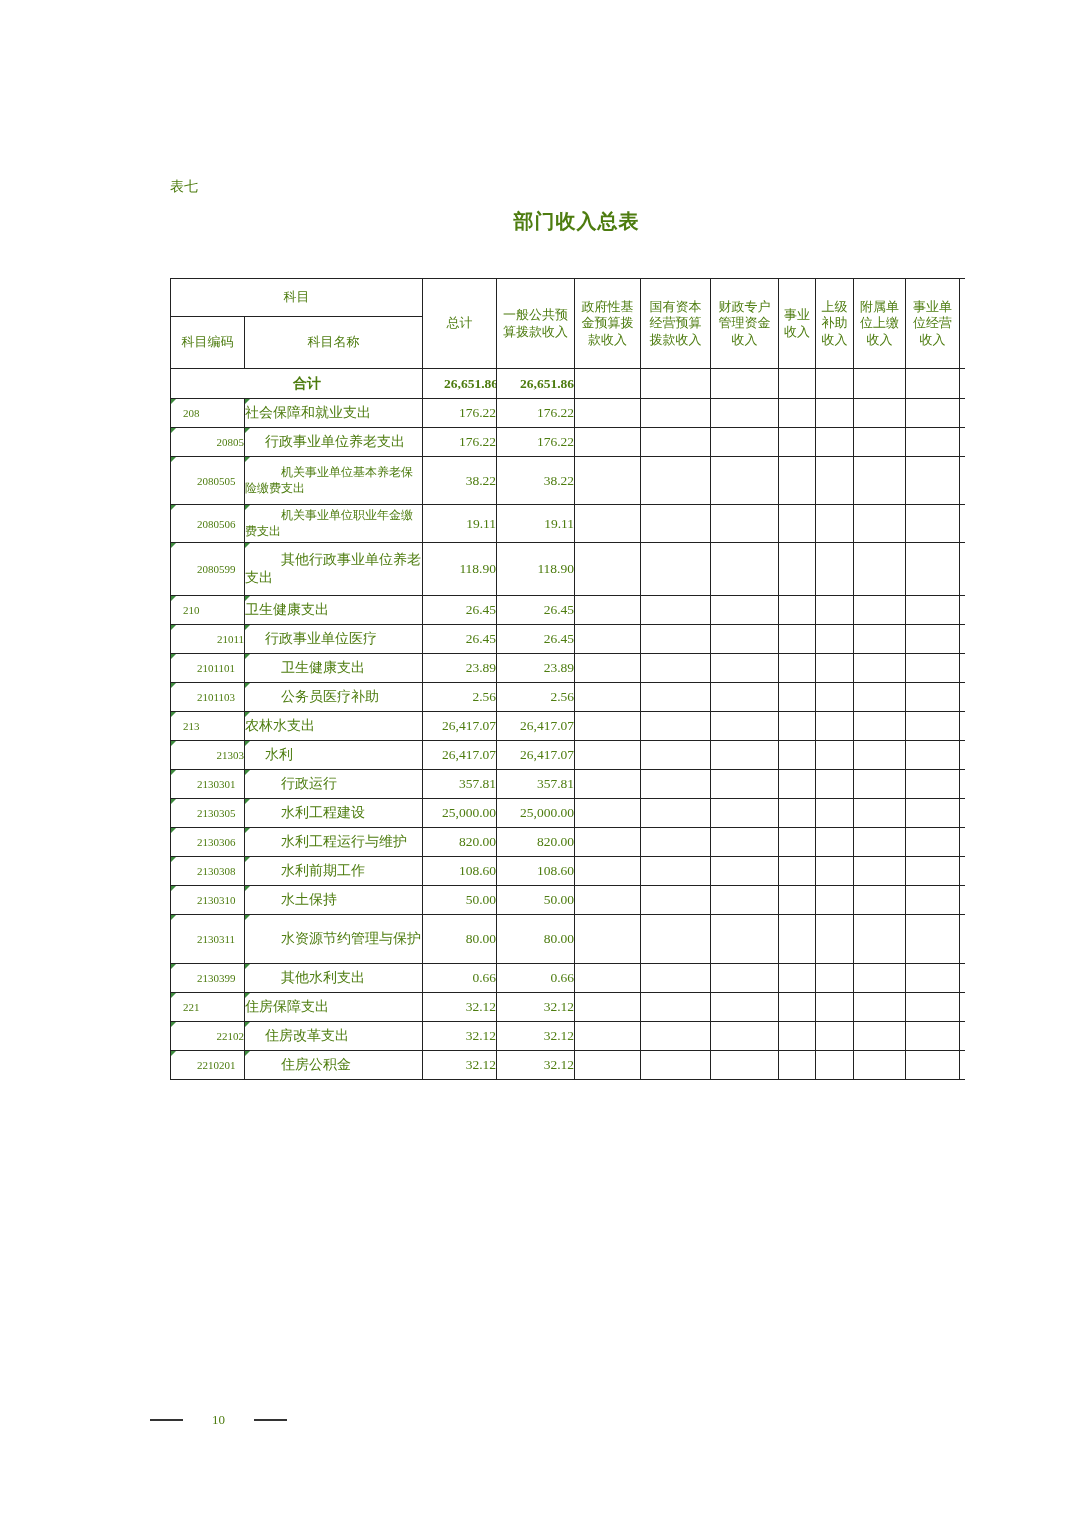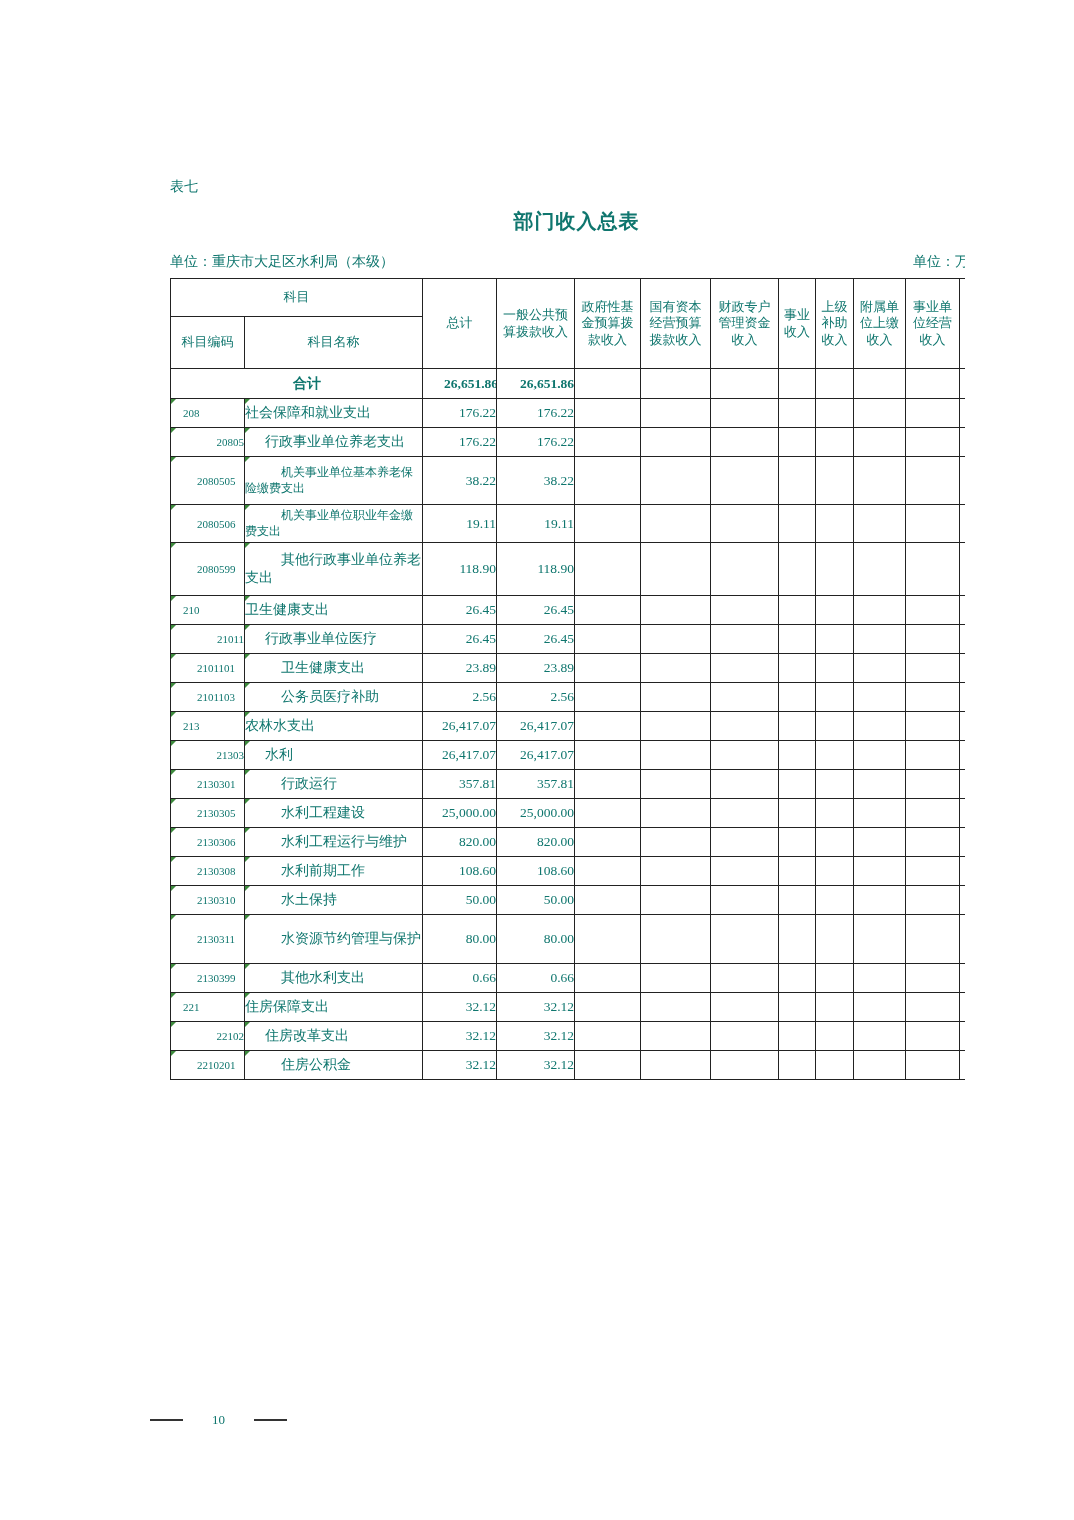--- a/index.html
+++ b/index.html
@@ -1,21 +1,21 @@
 <!DOCTYPE html>
 <html style="--tri: #3d8a3d;"><head>
 <meta charset="utf-8">
 <style>
   html,body{margin:0;padding:0;background:#ffffff;}
   .sheet{
     position:relative;
     width:965px;height:1520px;
     background:#ffffff;
     font-family:"Liberation Serif","DejaVu Serif",serif;
-    color:#0f766e;
+    color:#4d7c0f;
     overflow:hidden;
   }
   .table-label{
     position:absolute;left:170px;top:178px;
     font-size:14px;
   }
   .doc-title{
     position:absolute;left:170px;top:197px;width:813px;
     text-align:center;font-size:20px;font-weight:bold;letter-spacing:1px;margin-top:11px;
   }
@@ -83,24 +83,20 @@
 </style>
 </head>
 <body>
 
 <div class="sheet">
 
   <div class="table-label">表七</div>
 
   <div class="doc-title">部门收入总表</div>
 
-  <div class="unit-row">
-    <span>单位：重庆市大足区水利局（本级）</span>
-    <span>单位：万元</span>
-  </div>
 
   <table class="budget">
     <colgroup>
       <col style="width:74px">
         <col style="width:178px">
         <col style="width:74px">
         <col style="width:78px">
       <col style="width:66px">
         <col style="width:70px">
         <col style="width:68px">

